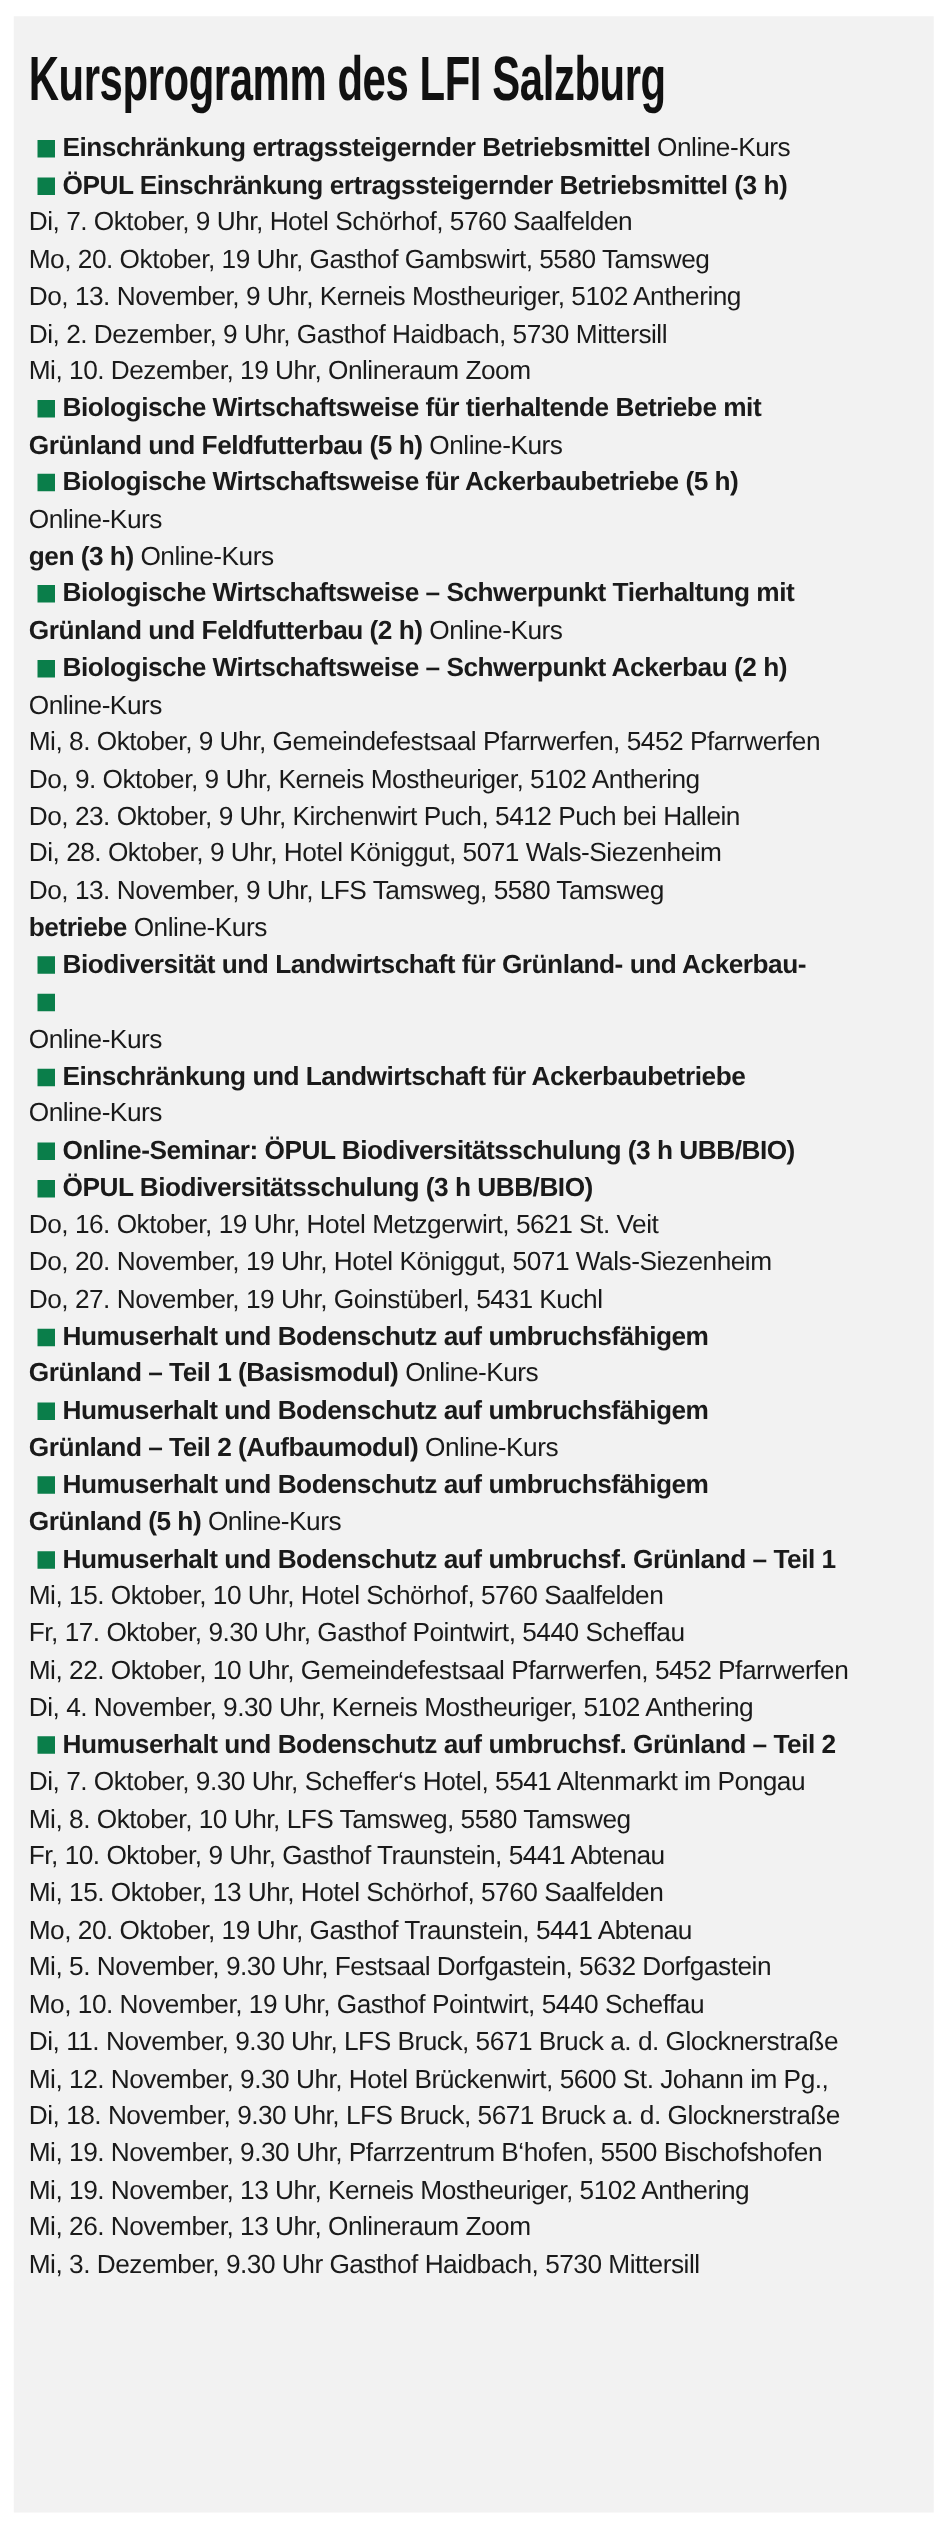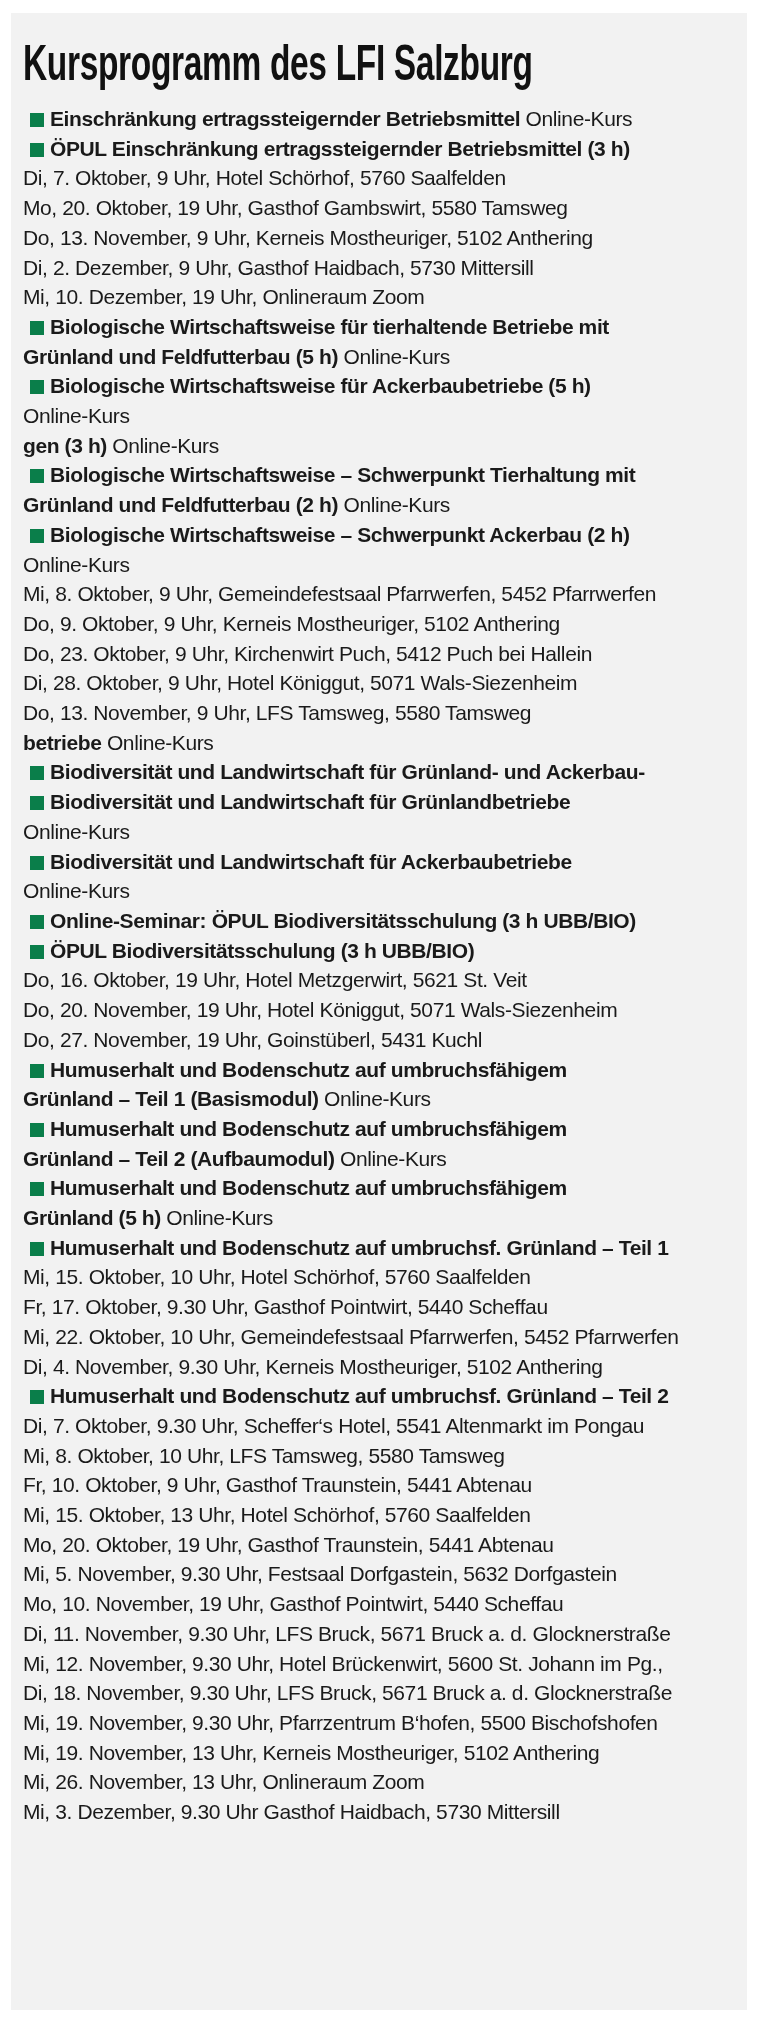--- a/index.html
+++ b/index.html
@@ -75,23 +75,23 @@
         <div class="row"><span class="bold">Grünland und Feldfutterbau (2 h)</span><span class="normal"> Online-Kurs</span></div>
         <div class="row bulleted"><span class="bullet"></span><span class="bold">Biologische Wirtschaftsweise – Schwerpunkt Ackerbau (2 h)</span></div>
         <div class="row"><span class="normal">Online-Kurs</span></div>
         <div class="row"><span class="normal">Mi, 8. Oktober, 9 Uhr, Gemeindefestsaal Pfarrwerfen, 5452 Pfarrwerfen</span></div>
         <div class="row"><span class="normal">Do, 9. Oktober, 9 Uhr, Kerneis Mostheuriger, 5102 Anthering</span></div>
         <div class="row"><span class="normal">Do, 23. Oktober, 9 Uhr, Kirchenwirt Puch, 5412 Puch bei Hallein</span></div>
         <div class="row"><span class="normal">Di, 28. Oktober, 9 Uhr, Hotel Königgut, 5071 Wals-Siezenheim</span></div>
         <div class="row"><span class="normal">Do, 13. November, 9 Uhr, LFS Tamsweg, 5580 Tamsweg</span></div>
         <div class="row"><span class="bold">betriebe</span><span class="normal"> Online-Kurs</span></div>
         <div class="row bulleted"><span class="bullet"></span><span class="bold">Biodiversität und Landwirtschaft für Grünland- und Ackerbau-</span></div>
-        <div class="row bulleted"><span class="bullet"></span><span class="bold">Biodiversität und Landwirtschaft für Grünlandbetriebe</span></div>
+        <div class="row bulleted"><span class="bullet"></span></div>
         <div class="row"><span class="normal">Online-Kurs</span></div>
-        <div class="row bulleted"><span class="bullet"></span><span class="bold">Biodiversität und Landwirtschaft für Ackerbaubetriebe</span></div>
+        <div class="row bulleted"><span class="bullet"></span><span class="bold">Einschränkung und Landwirtschaft für Ackerbaubetriebe</span></div>
         <div class="row"><span class="normal">Online-Kurs</span></div>
         <div class="row bulleted"><span class="bullet"></span><span class="bold">Online-Seminar: ÖPUL Biodiversitätsschulung (3 h UBB/BIO)</span></div>
         <div class="row bulleted"><span class="bullet"></span><span class="bold">ÖPUL Biodiversitätsschulung (3 h UBB/BIO)</span></div>
         <div class="row"><span class="normal">Do, 16. Oktober, 19 Uhr, Hotel Metzgerwirt, 5621 St. Veit</span></div>
         <div class="row"><span class="normal">Do, 20. November, 19 Uhr, Hotel Königgut, 5071 Wals-Siezenheim</span></div>
         <div class="row"><span class="normal">Do, 27. November, 19 Uhr, Goinstüberl, 5431 Kuchl</span></div>
         <div class="row bulleted"><span class="bullet"></span><span class="bold">Humuserhalt und Bodenschutz auf umbruchsfähigem</span></div>
         <div class="row"><span class="bold">Grünland – Teil 1 (Basismodul)</span><span class="normal"> Online-Kurs</span></div>
         <div class="row bulleted"><span class="bullet"></span><span class="bold">Humuserhalt und Bodenschutz auf umbruchsfähigem</span></div>
         <div class="row"><span class="bold">Grünland – Teil 2 (Aufbaumodul)</span><span class="normal"> Online-Kurs</span></div>

